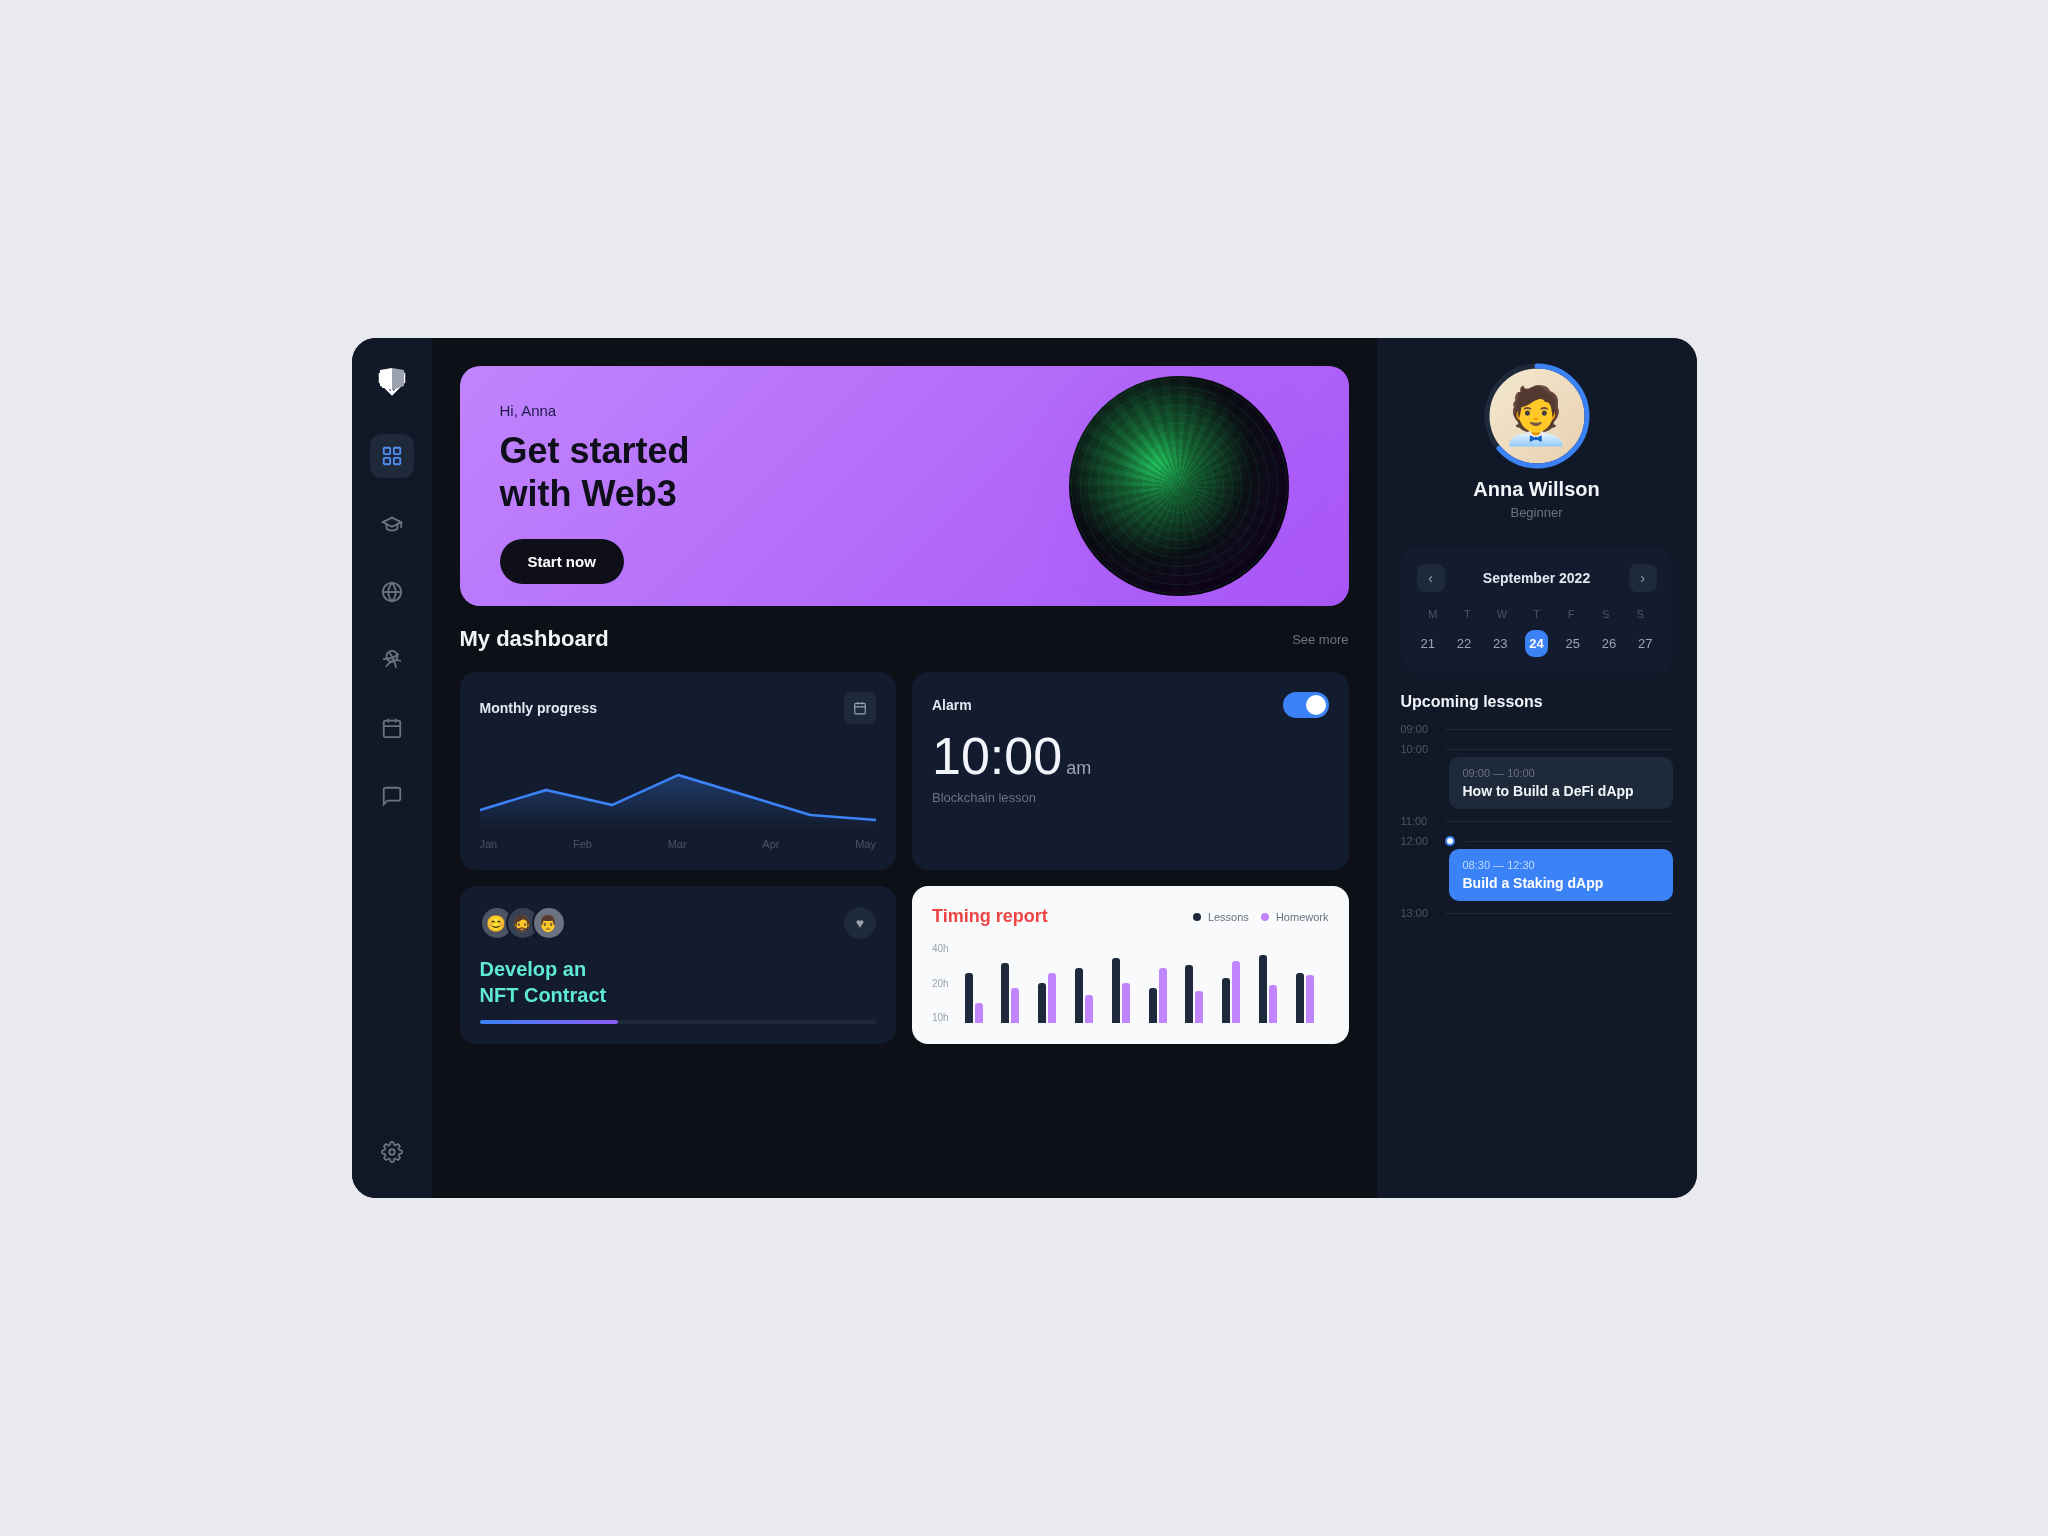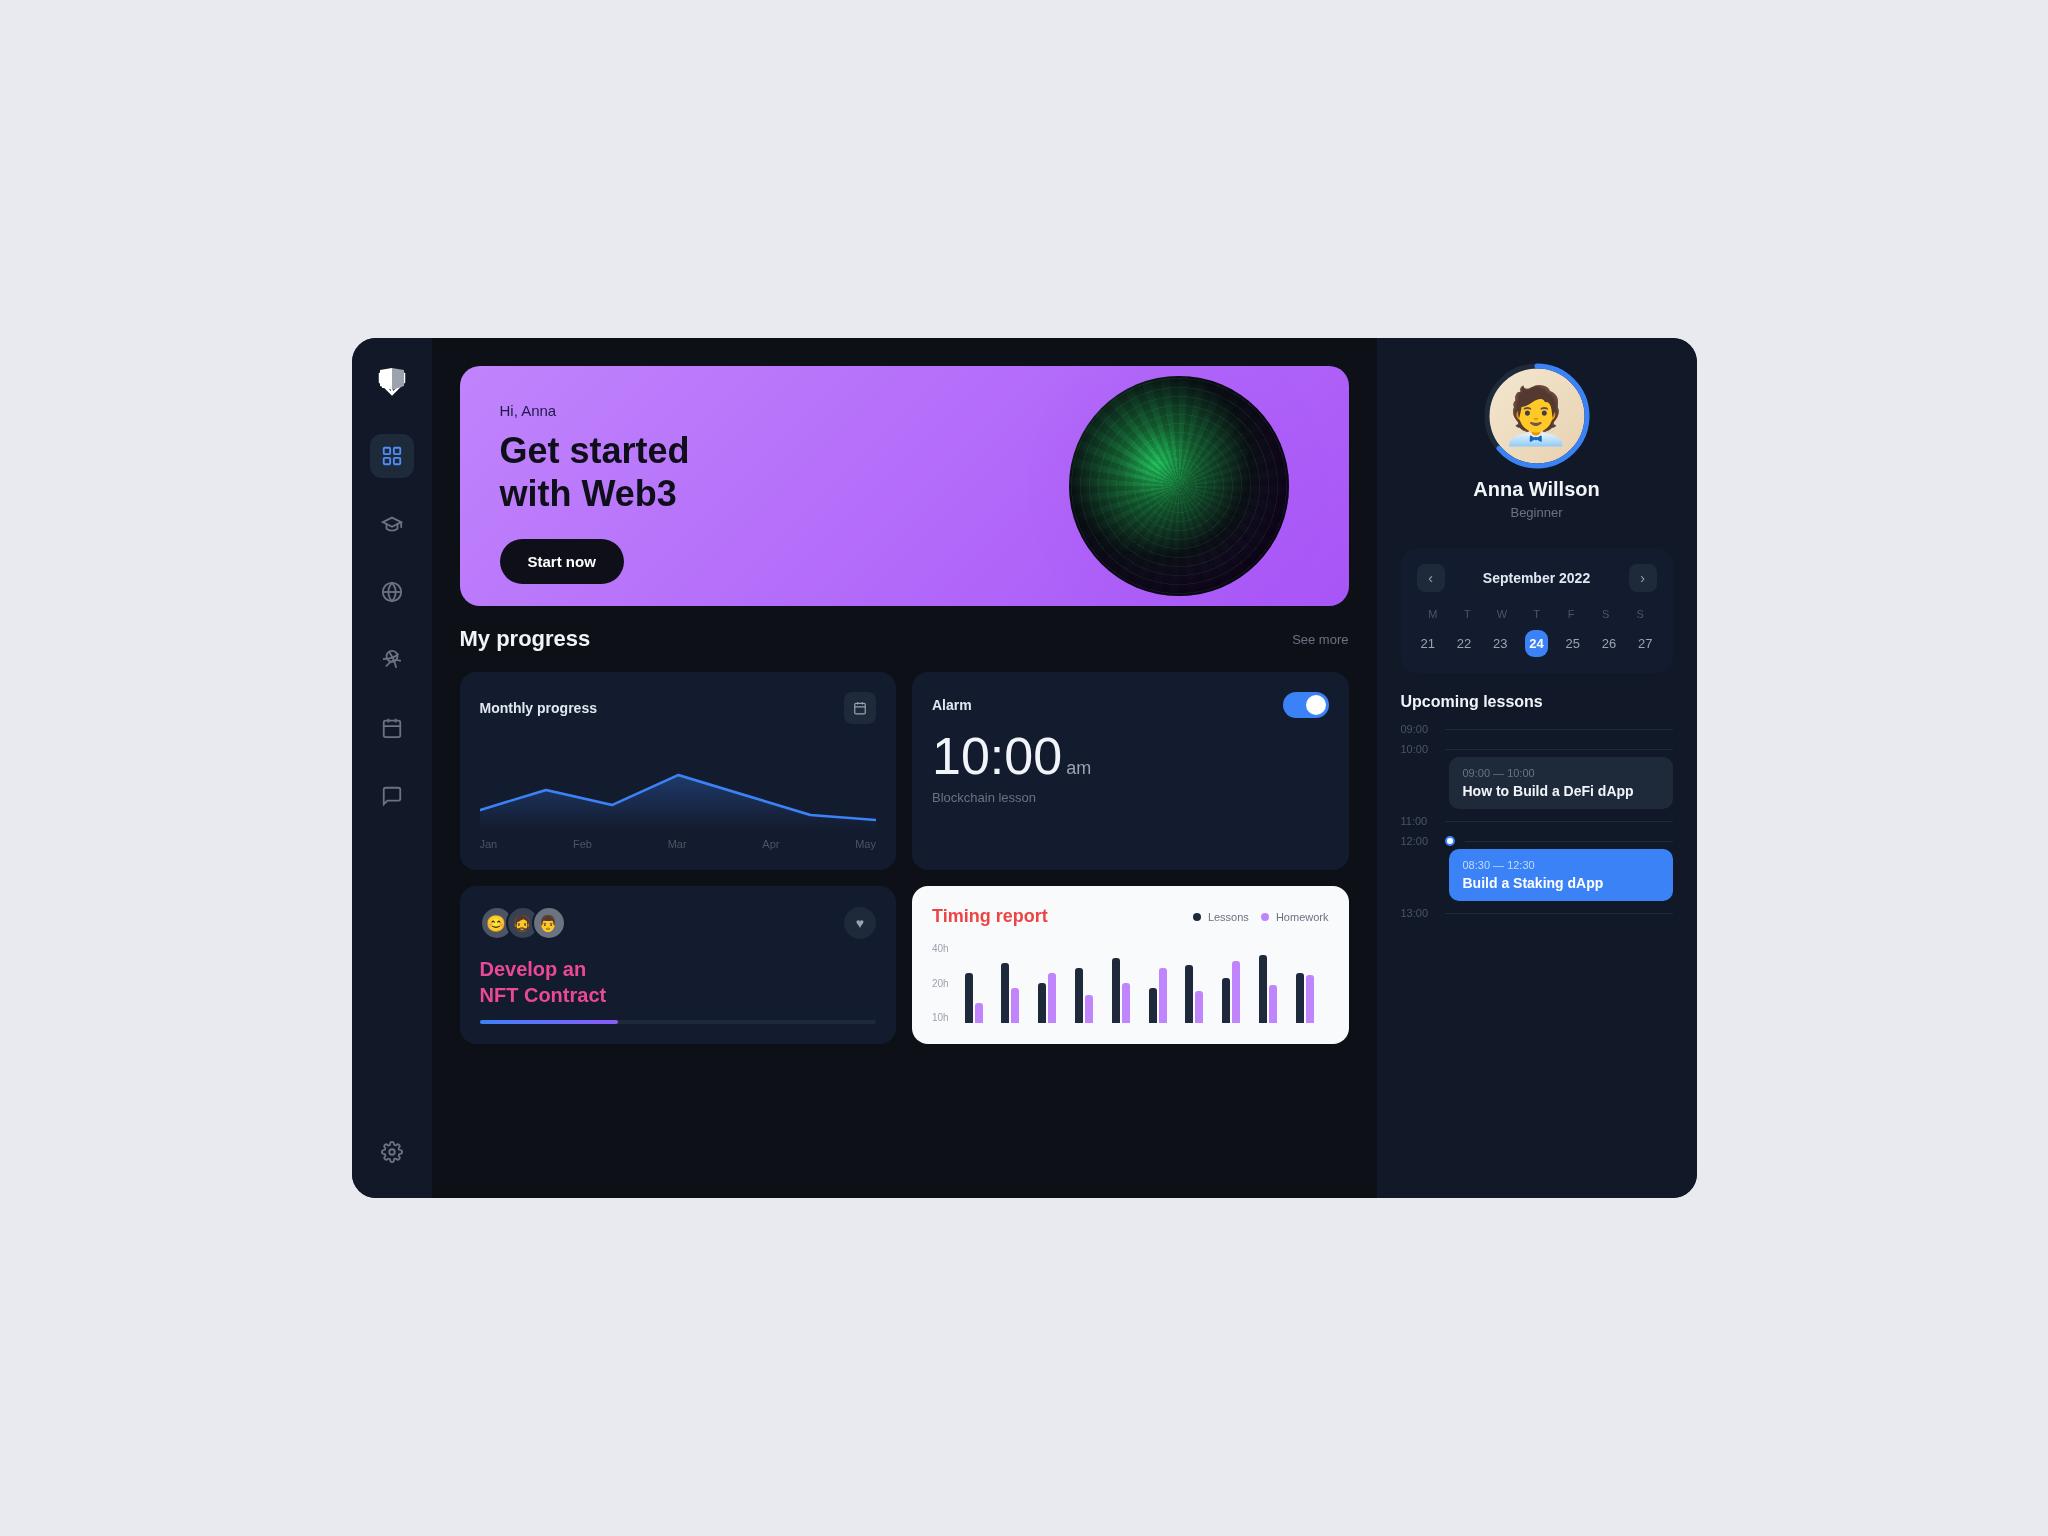--- a/index.html
+++ b/index.html
@@ -289,21 +289,21 @@
       display: flex;
       align-items: center;
       justify-content: center;
       cursor: pointer;
       color: #9ca3af;
       font-size: 14px;
     }
     .nft-title {
       font-size: 20px;
       font-weight: 700;
-      color: #ec4899;
+      color: #5eead4;
       margin-bottom: 12px;
       line-height: 1.3;
     }
     .progress-bar-bg {
       height: 4px;
       background: #1e2a3a;
       border-radius: 2px;
       margin-top: 8px;
     }
     .progress-bar-fill {
@@ -606,21 +606,21 @@
       <div class="hero-greeting">Hi, Anna</div>
       <div class="hero-title">
         <span>Get started</span><br>
         <span>with Web3</span>
       </div>
       <button class="hero-btn">Start now</button>
       <div class="hero-orb"></div>
     </div>
 
     <div class="dashboard-header">
-      <div class="dashboard-title">My progress</div>
+      <div class="dashboard-title">My dashboard</div>
       <div class="see-more">See more</div>
     </div>
 
     <div class="dashboard-grid">
 
       <div class="chart-card">
         <div class="chart-header">
           <div class="chart-title">Monthly progress</div>
           <div class="chart-icon-btn">
             <svg width="14" height="14" viewBox="0 0 24 24" fill="none" stroke="currentColor" stroke-width="2">

